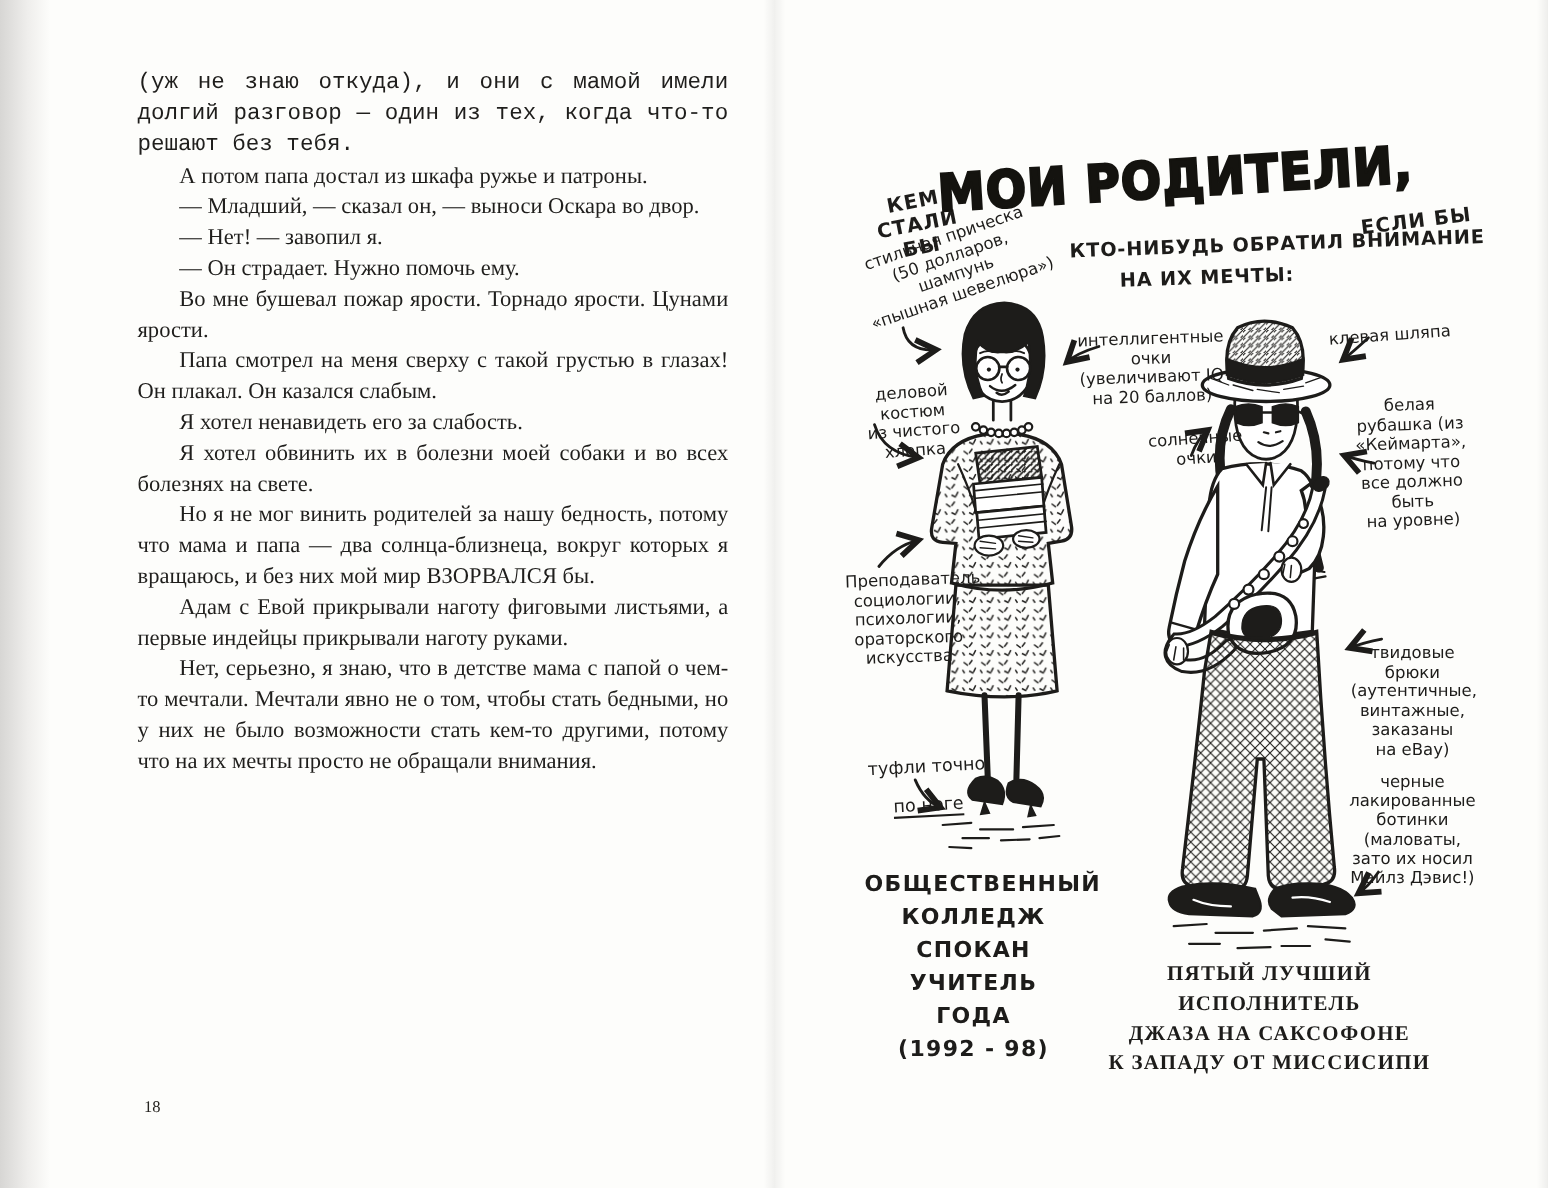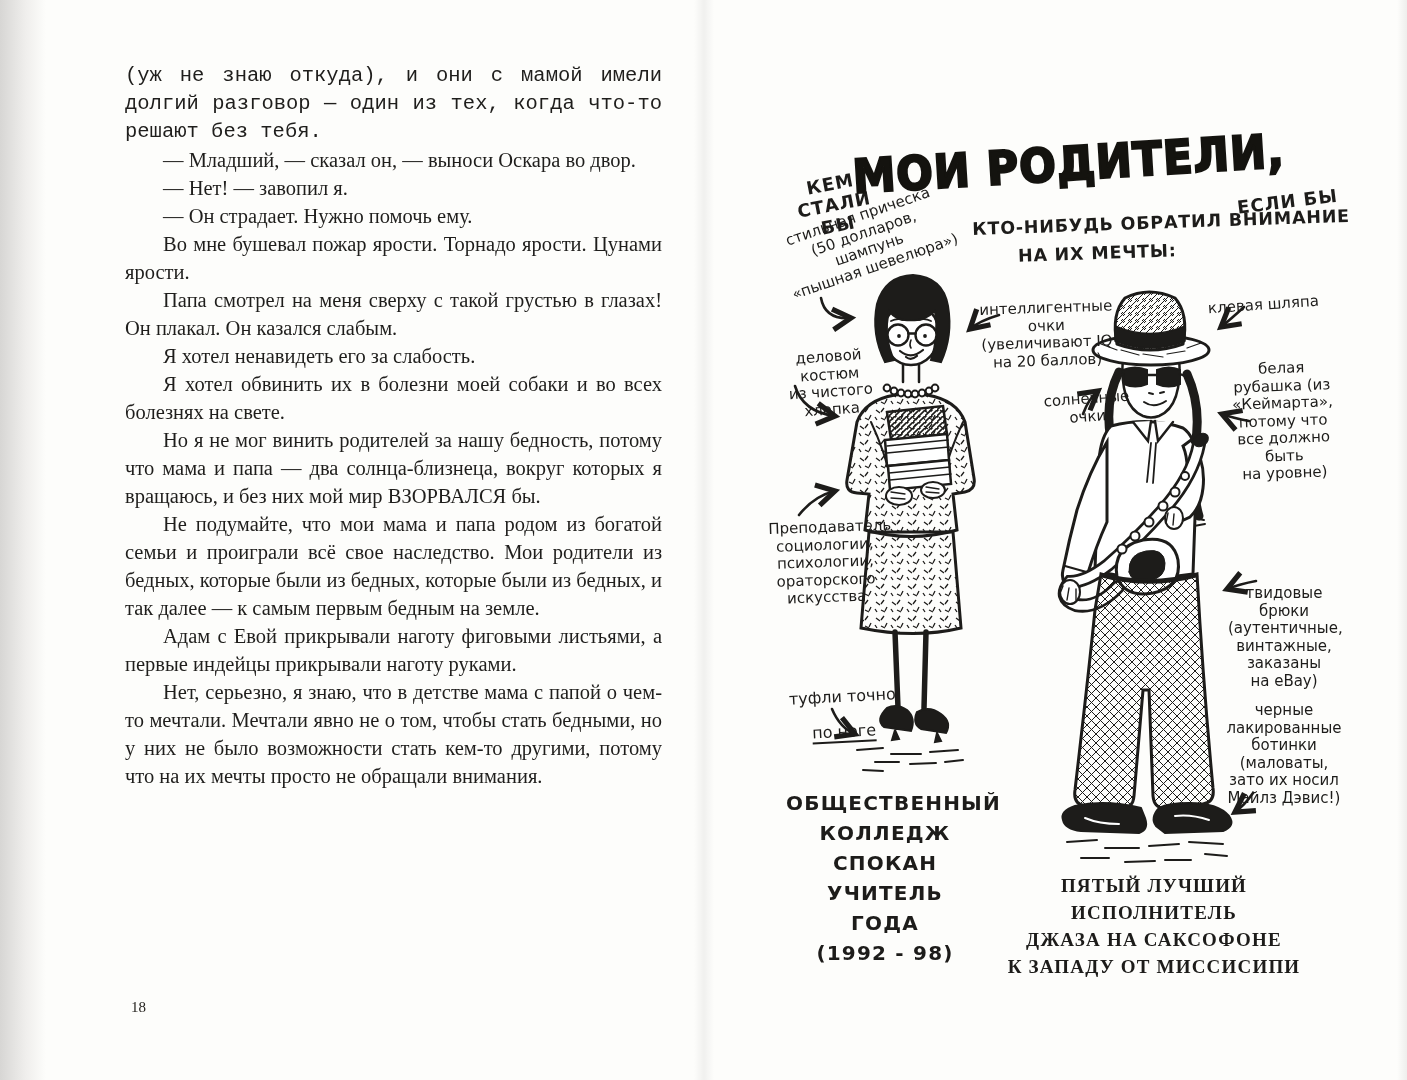--- a/index.html
+++ b/index.html
@@ -57,29 +57,29 @@
 </head>
 <body>
 
 <div id="spread">
   <div class="edge-left"></div>
   <div class="edge-right"></div>
   <div class="gutter"></div>
 
   <div class="text-block">
     <p class="cont">(уж не знаю откуда), и они с мамой имели долгий разговор — один из тех, когда что-то решают без тебя.</p>
+    <p>А потом папа достал из шкафа ружье и патроны.</p>
     <p>— Младший, — сказал он, — выноси Оскара во двор.</p>
     <p>— Нет! — завопил я.</p>
     <p>— Он страдает. Нужно помочь ему.</p>
     <p>Во мне бушевал пожар ярости. Торнадо ярости. Цунами ярости.</p>
     <p>Папа смотрел на меня сверху с такой грустью в глазах! Он плакал. Он казался слабым.</p>
     <p>Я хотел ненавидеть его за слабость.</p>
     <p>Я хотел обвинить их в болезни моей собаки и во всех болезнях на свете.</p>
     <p>Но я не мог винить родителей за нашу бедность, потому что мама и папа — два солнца-близнеца, вокруг которых я вращаюсь, и без них мой мир ВЗОРВАЛСЯ бы.</p>
-    <p>Не подумайте, что мои мама и папа родом из богатой семьи и проиграли всё свое наследство. Мои родители из бедных, которые были из бедных, которые были из бедных, и так далее — к самым первым бедным на земле.</p>
     <p>Адам с Евой прикрывали наготу фиговыми листьями, а первые индейцы прикрывали наготу руками.</p>
     <p>Нет, серьезно, я знаю, что в детстве мама с папой о чем-то мечтали. Мечтали явно не о том, чтобы стать бедными, но у них не было возможности стать кем-то другими, потому что на их мечты просто не обращали внимания.</p>
   </div>
   <div class="pagenum">18</div>
 
   <svg id="art" width="570" height="650" viewBox="0 0 570 650">
     <defs>
       <pattern id="speckle" width="16" height="16" patternUnits="userSpaceOnUse">
         <path d="M3,4 l4,3 M11,2 l-3,4 M8,12 l4,2 M2,11 l2,3 M14,9 l-2,4" stroke="#1d1c1a" stroke-width="1.3" fill="none"></path>
       </pattern>

